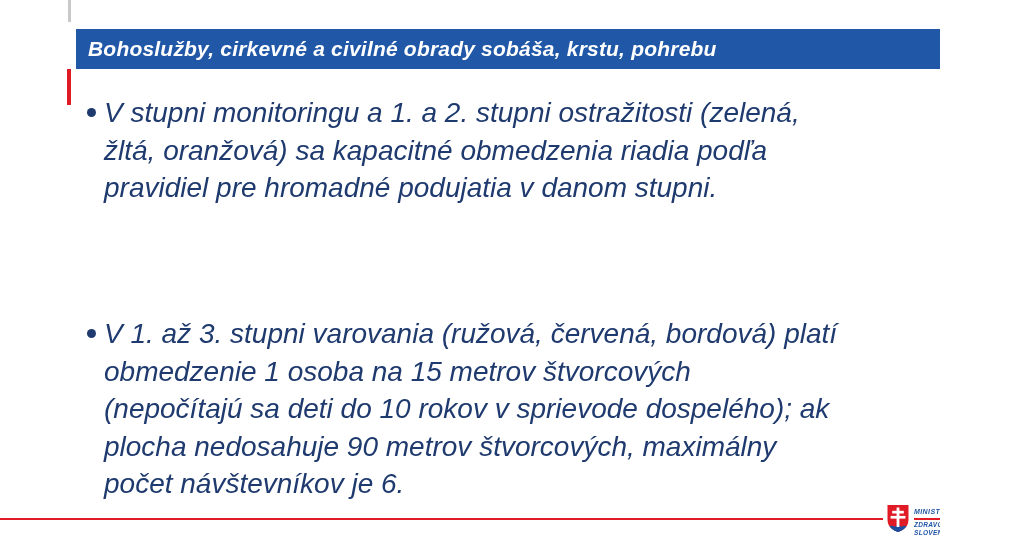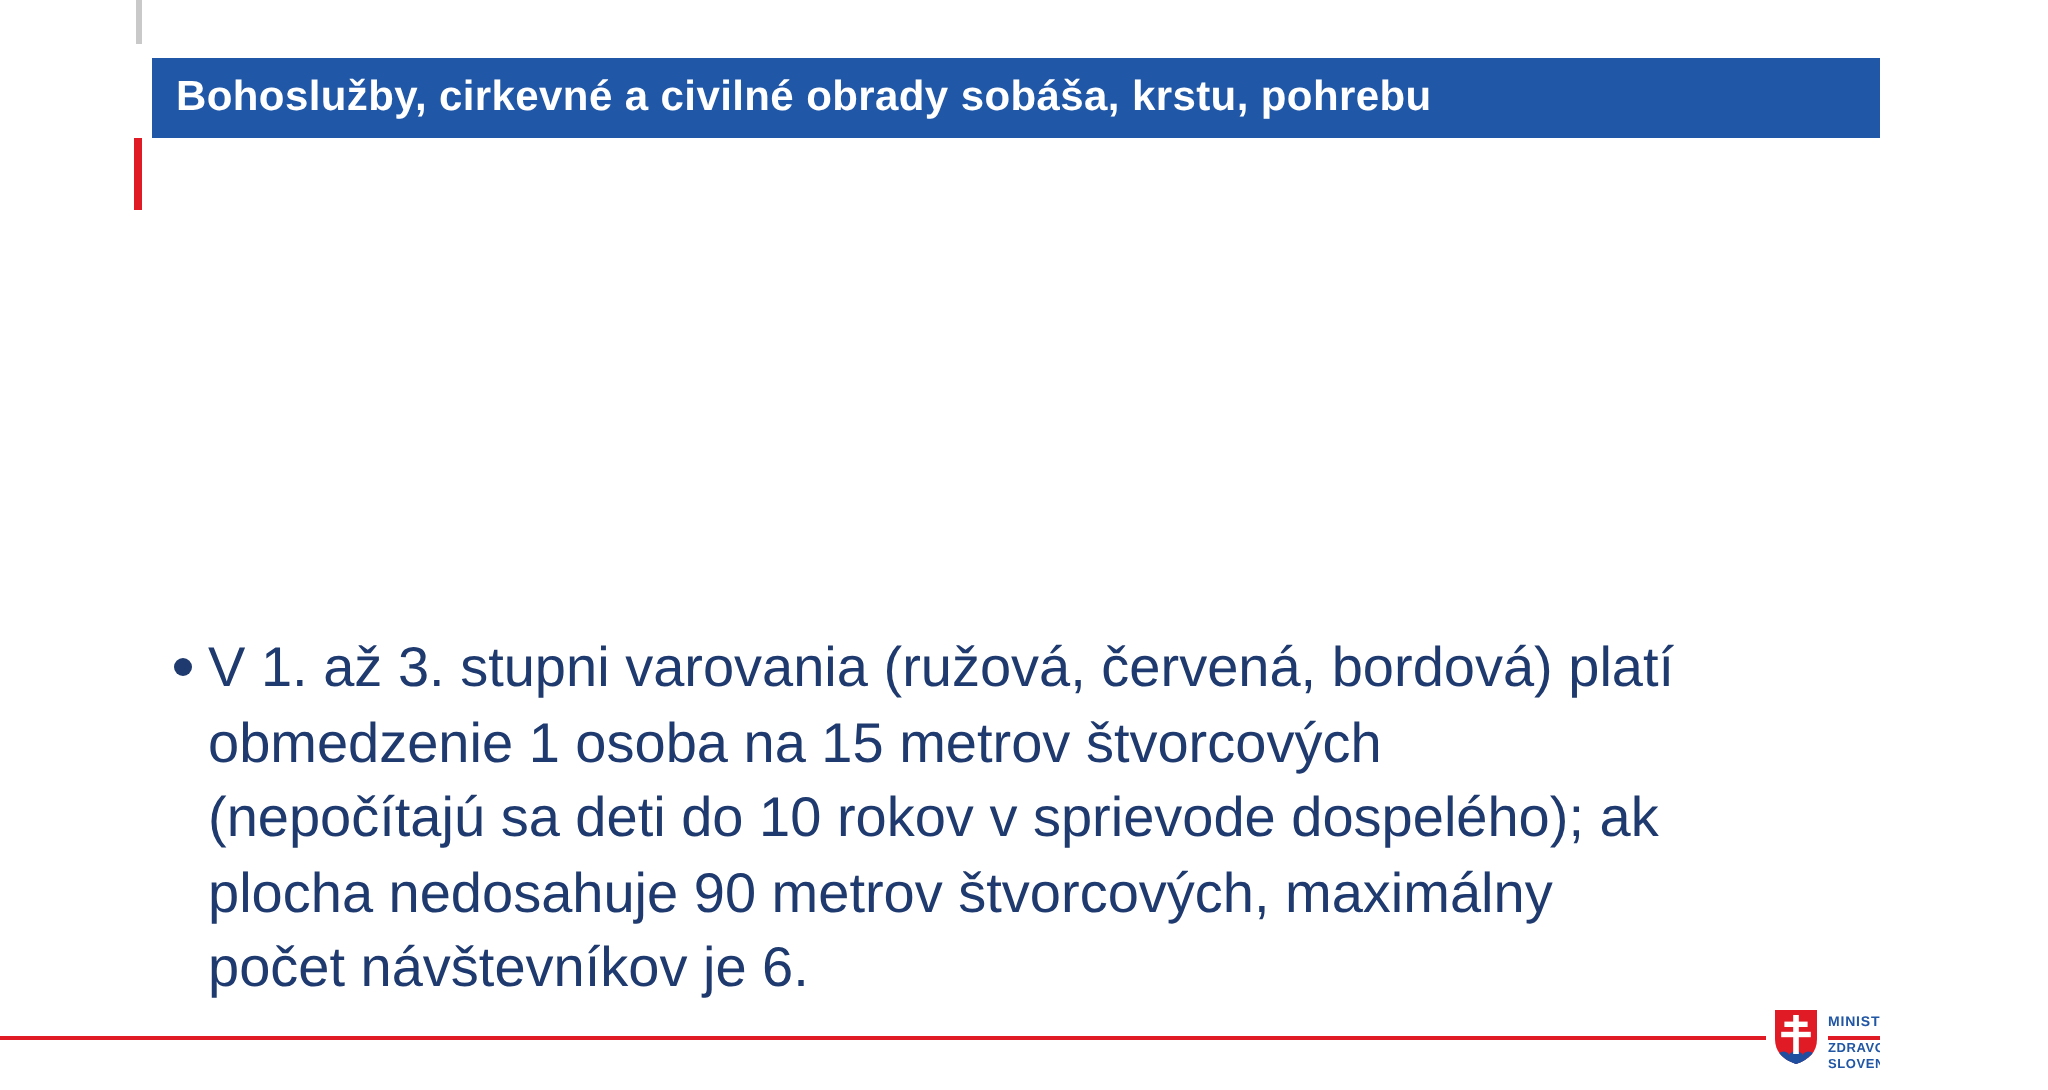--- a/index.html
+++ b/index.html
@@ -7,20 +7,21 @@
     padding: 0;
     background: #ffffff;
     font-family: "Liberation Sans", sans-serif;
   }
   .slide {
     position: relative;
     width: 940px;
     height: 545px;
     background: #ffffff;
     overflow: hidden;
+    font-style: italic;
   }
   
   .gray-tick {
     position: absolute;
     left: 68px;
     top: 0;
     width: 3px;
     height: 22px;
     background: #c9c9c9;
   }
@@ -132,20 +133,26 @@
 <div class="slide">
 
   <div class="gray-tick"></div>
 
   <div class="title-bar">
     <span class="title-text">Bohoslužby, cirkevné a civilné obrady sobáša, krstu, pohrebu</span>
   </div>
 
   <div class="red-tick"></div>
 
+  <div class="bullet bullet-1">
+    <span class="dot"></span>
+    <span class="bullet-text">V stupni monitoringu a 1. a 2. stupni ostražitosti (zelená,
+žltá, oranžová) sa kapacitné obmedzenia riadia podľa
+pravidiel pre hromadné podujatia v danom stupni.</span>
+  </div>
 
   <div class="bullet bullet-2">
     <span class="dot"></span>
     <span class="bullet-text">V 1. až 3. stupni varovania (ružová, červená, bordová) platí
 obmedzenie 1 osoba na 15 metrov štvorcových
 (nepočítajú sa deti do 10 rokov v sprievode dospelého); ak
 plocha nedosahuje 90 metrov štvorcových, maximálny
 počet návštevníkov je 6.</span>
   </div>
 

